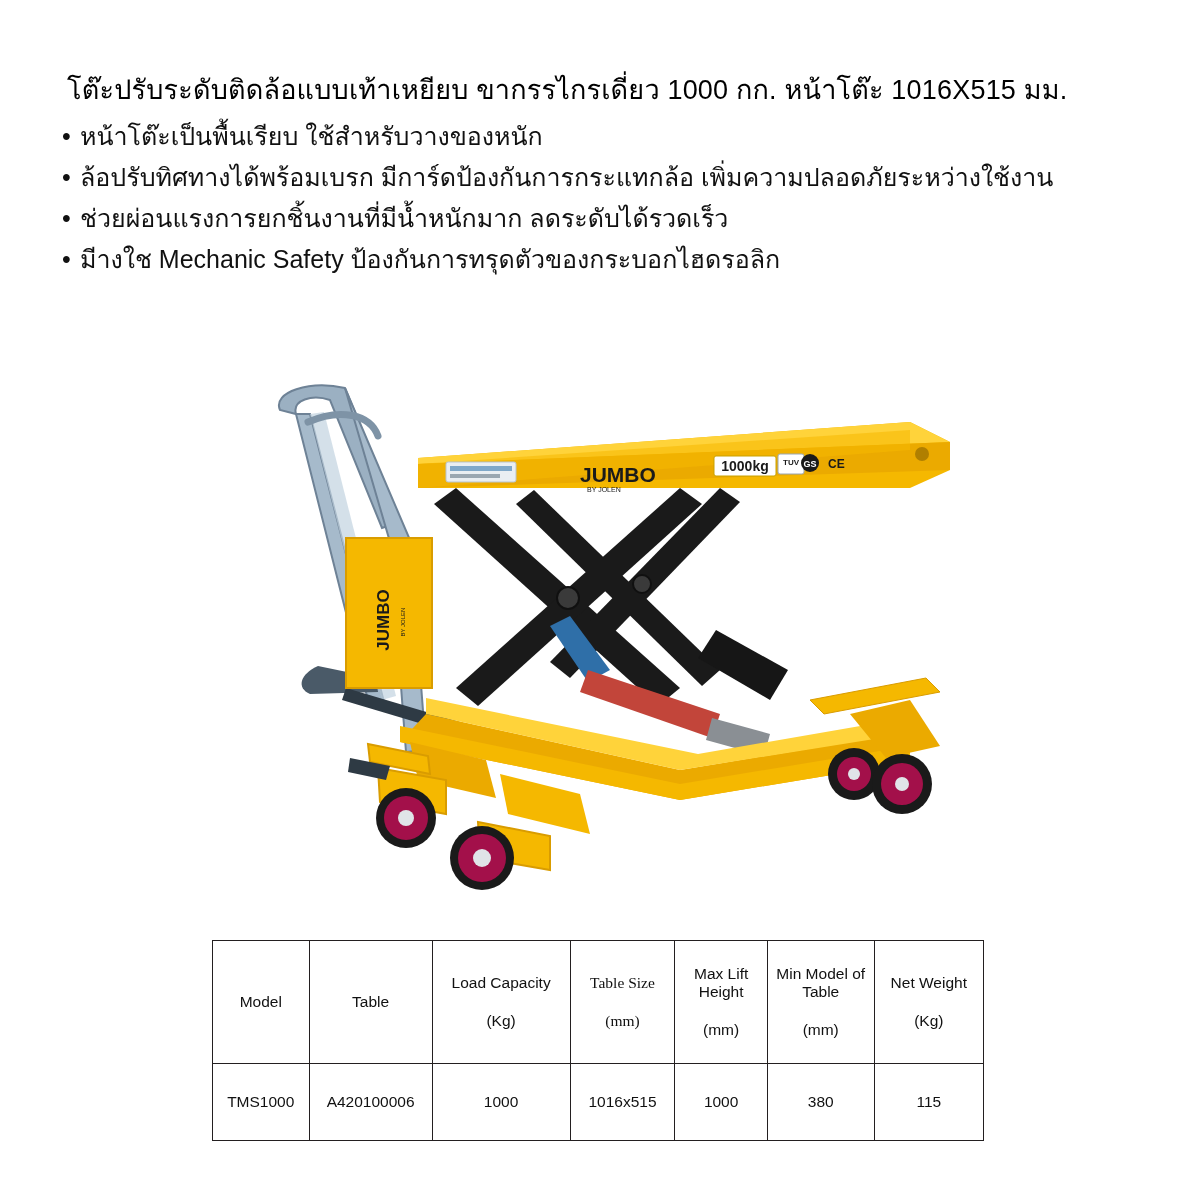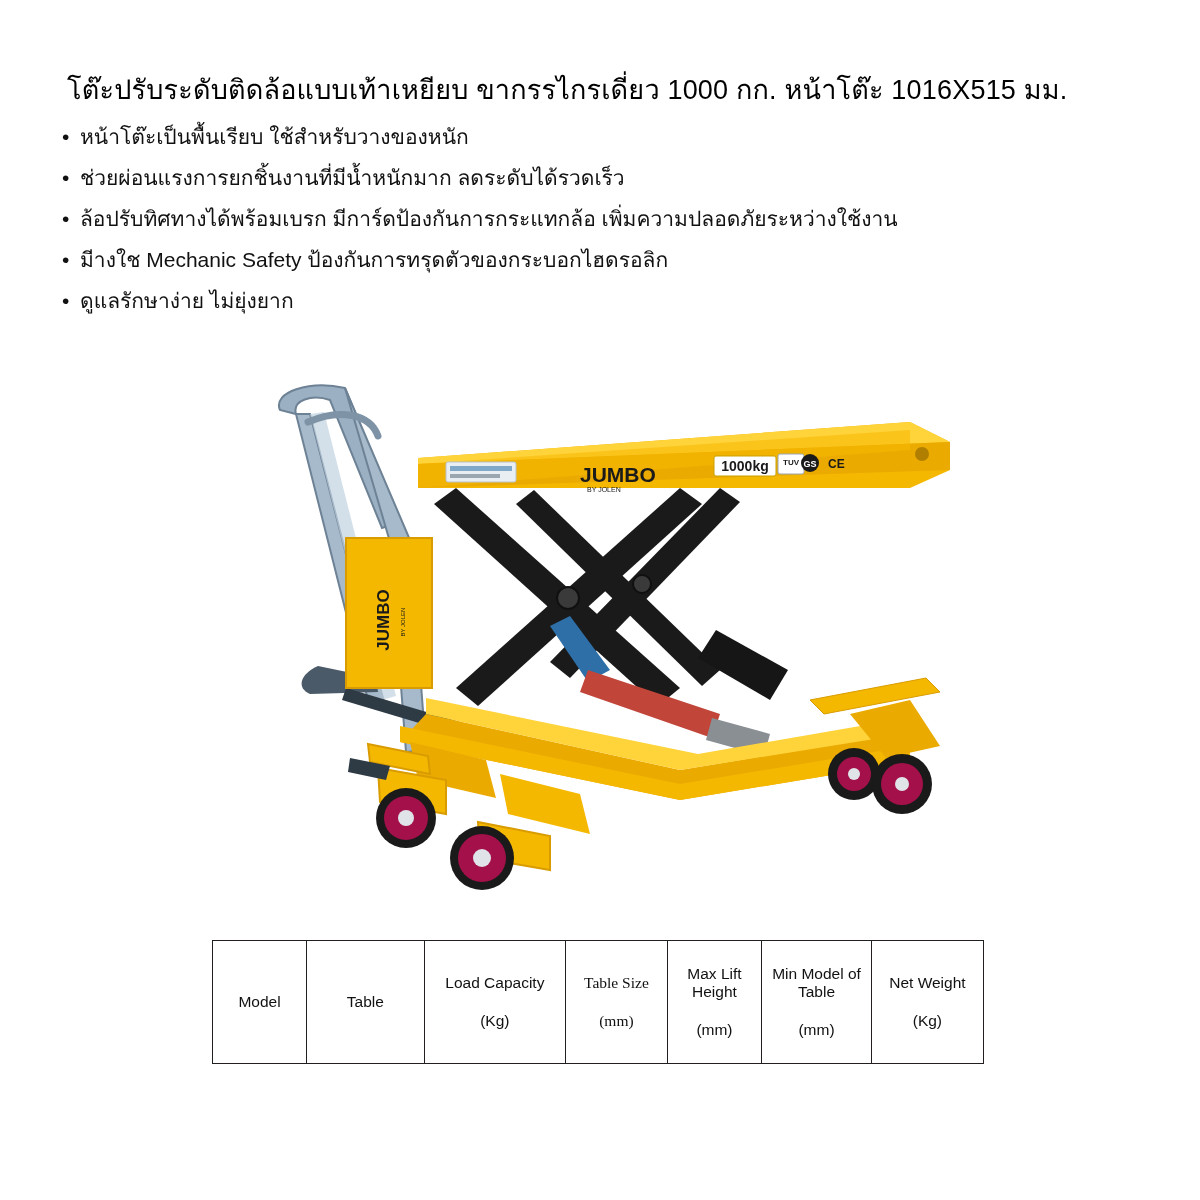--- a/index.html
+++ b/index.html
@@ -30,21 +30,21 @@
     white-space: nowrap;
     margin-left: 12px;
   }
   .features {
     position: absolute;
     left: 62px;
     top: 116px;
     width: 1080px;
   }
   .feature {
-    font-size: 21px;
+    font-size: 25px;
     line-height: 41px;
     color: #111;
     white-space: nowrap;
   }
   .bullet {
     display: inline-block;
     width: 18px;
     color: #111;
   }
 
@@ -97,30 +97,27 @@
 
 <div class="page">
 
   <div class="title">โต๊ะปรับระดับติดล้อแบบเท้าเหยียบ ขากรรไกรเดี่ยว 1000 กก. หน้าโต๊ะ 1016X515 มม.</div>
 
   <div class="features">
     <div class="feature">
       <span class="bullet">•</span><span>หน้าโต๊ะเป็นพื้นเรียบ ใช้สำหรับวางของหนัก</span>
     </div>
     <div class="feature">
+      <span class="bullet">•</span><span>ล้อปรับทิศทางได้พร้อมเบรก มีการ์ดป้องกันการกระแทกล้อ เพิ่มความปลอดภัยระหว่างใช้งาน</span>
+    </div>
+    <div class="feature">
       <span class="bullet">•</span><span>ช่วยผ่อนแรงการยกชิ้นงานที่มีน้ำหนักมาก ลดระดับได้รวดเร็ว</span>
     </div>
     <div class="feature">
-      <span class="bullet">•</span><span>ล้อปรับทิศทางได้พร้อมเบรก มีการ์ดป้องกันการกระแทกล้อ เพิ่มความปลอดภัยระหว่างใช้งาน</span>
-    </div>
-    <div class="feature">
       <span class="bullet">•</span><span>มีางใช Mechanic Safety ป้องกันการทรุดตัวของกระบอกไฮดรอลิก</span>
-    </div>
-    <div class="feature">
-      <span class="bullet">•</span><span>ดูแลรักษาง่าย ไม่ยุ่งยาก</span>
     </div>
   </div>
 
   <div class="illus">
     <svg width="720" height="540" viewBox="0 0 720 540" xmlns="http://www.w3.org/2000/svg">
 
       <g>
         <path d="M30 40 C22 22, 60 10, 95 18 L150 152 L132 158 L80 30 C62 24, 42 30, 46 44 Z" fill="#9BB0C2" stroke="#6E8296" stroke-width="2"></path>
         <path d="M95 18 L160 170 L176 380 L156 382 L140 172 Z" fill="#A6BACB" stroke="#6E8296" stroke-width="2"></path>
         <path d="M46 44 L118 330 L134 332 L60 44 Z" fill="#A6BACB" stroke="#6E8296" stroke-width="2"></path>
@@ -247,16 +244,25 @@
       </td>
       <td class="col-minh">
         <span>Min Model of Table</span>
         <span class="head-line2">(mm)</span>
       </td>
       <td class="col-weight">
         <span>Net Weight</span>
         <span class="head-line2">(Kg)</span>
       </td>
     </tr>
+    <tr class="body">
+      <td>TMS1000</td>
+      <td>A420100006</td>
+      <td>1000</td>
+      <td>1016x515</td>
+      <td>1000</td>
+      <td>380</td>
+      <td>115</td>
+    </tr>
   </tbody>
     </table>
 
 </div>
 
 </body></html>

